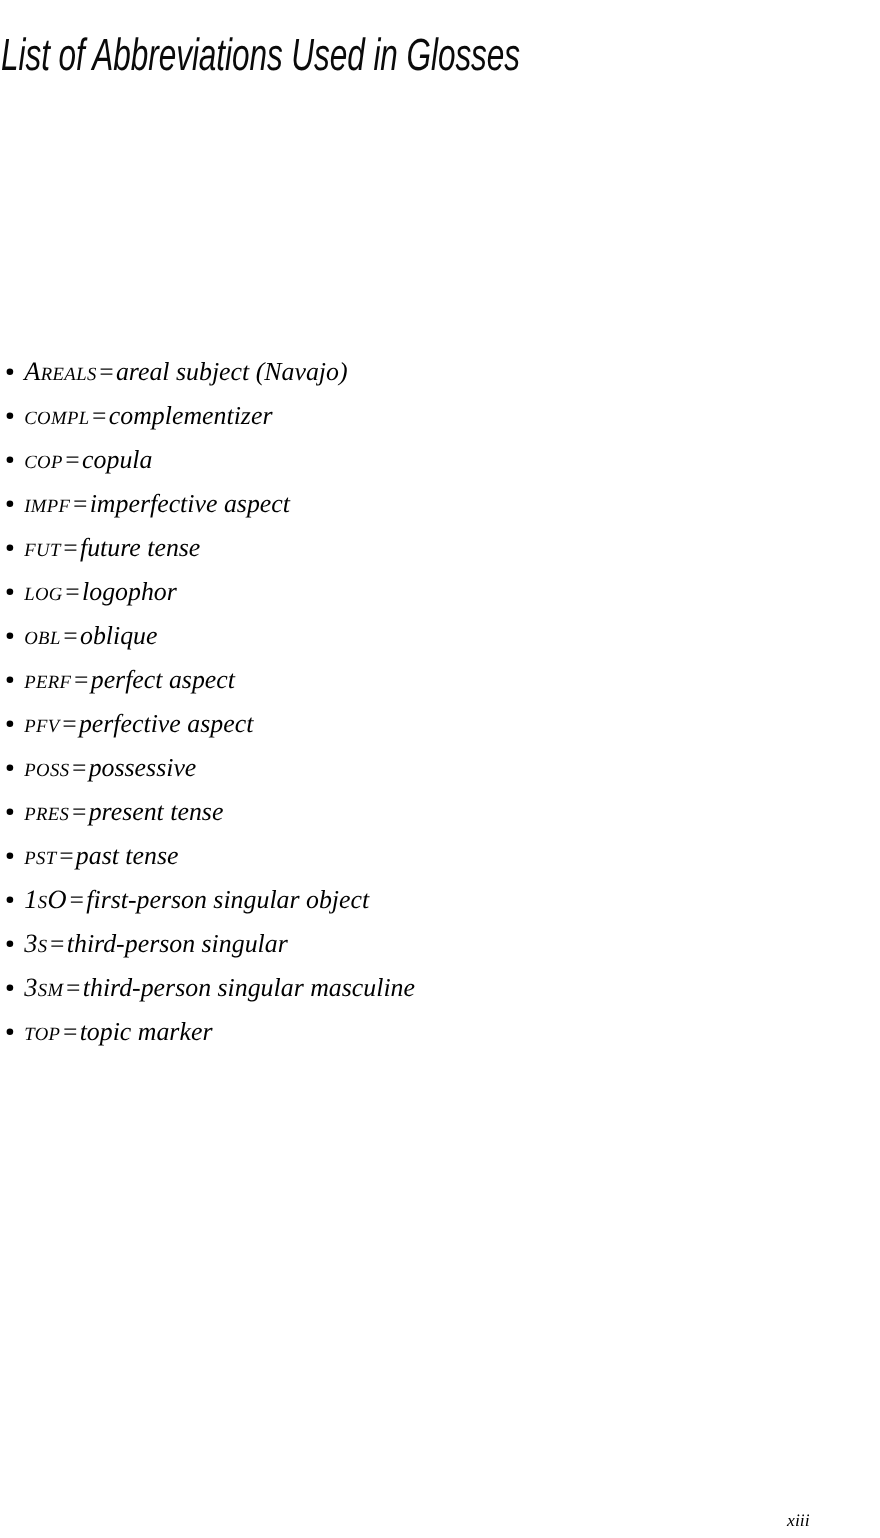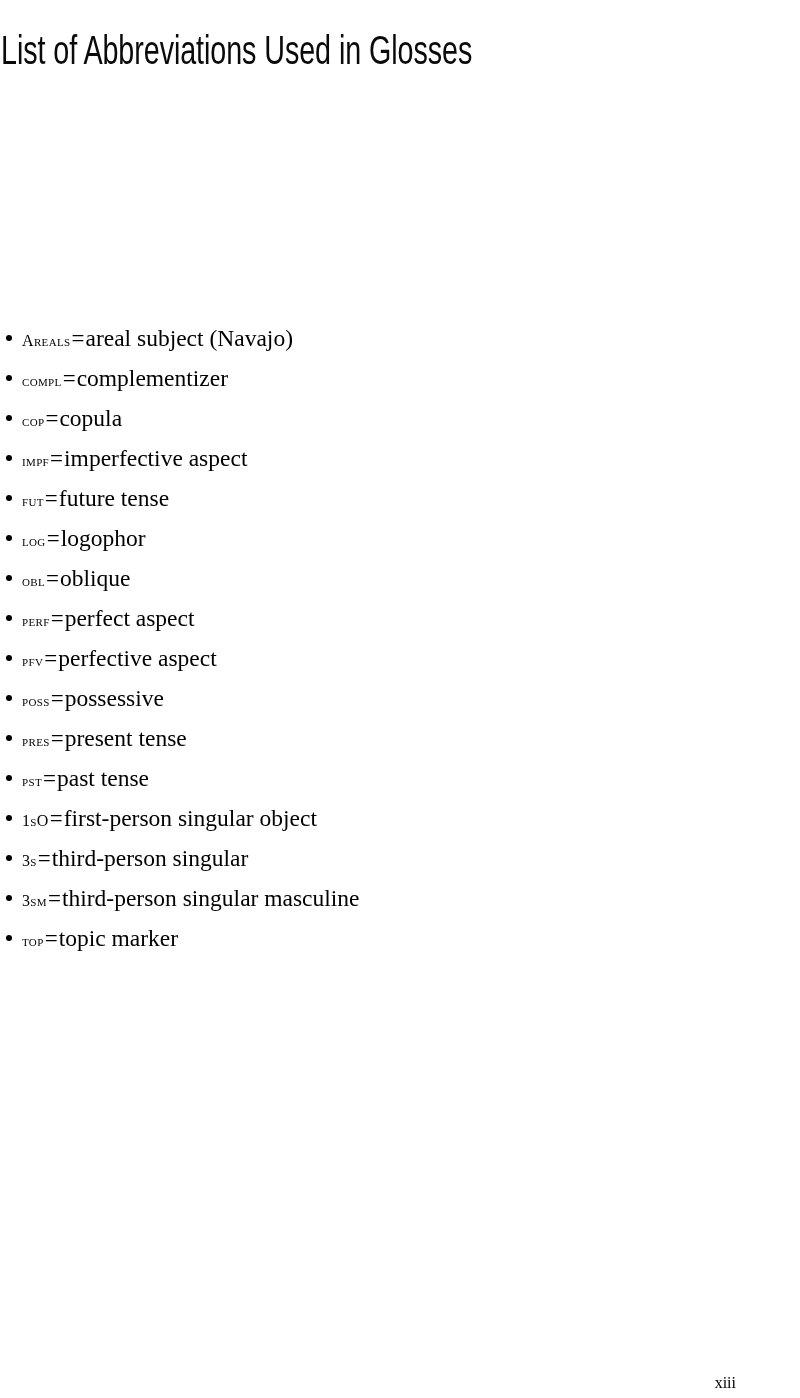--- a/index.html
+++ b/index.html
@@ -18,20 +18,21 @@
     font-family: "Liberation Serif", "DejaVu Serif", serif;
     -webkit-font-smoothing: antialiased;
   }
 
   .page {
     position: absolute;
     left: 0;
     top: 0;
     width: 740px;
     height: 1398px;
+    font-style: italic;
   }
 
   
   .page-title {
     position: absolute;
     left: 1px;
     top: 0px;
     width: 790px;
     font-family: "Liberation Sans Narrow", "Liberation Sans", "DejaVu Sans", sans-serif;
     font-size: 41px;
@@ -73,21 +74,21 @@
     margin-top: -3px;
     background: #000000;
     border-radius: 50%;
     display: block;
   }
 
   .abbrev-term {
     font-variant: small-caps;
     font-feature-settings: "smcp" 1;
     letter-spacing: 0.35px;
-    font-size: 16px;
+    font-size: 24px;
   }
 
   
 
   .equals {
     display: inline-block;
     padding: 0 1px;
     font-size: 23px;
   }
 

